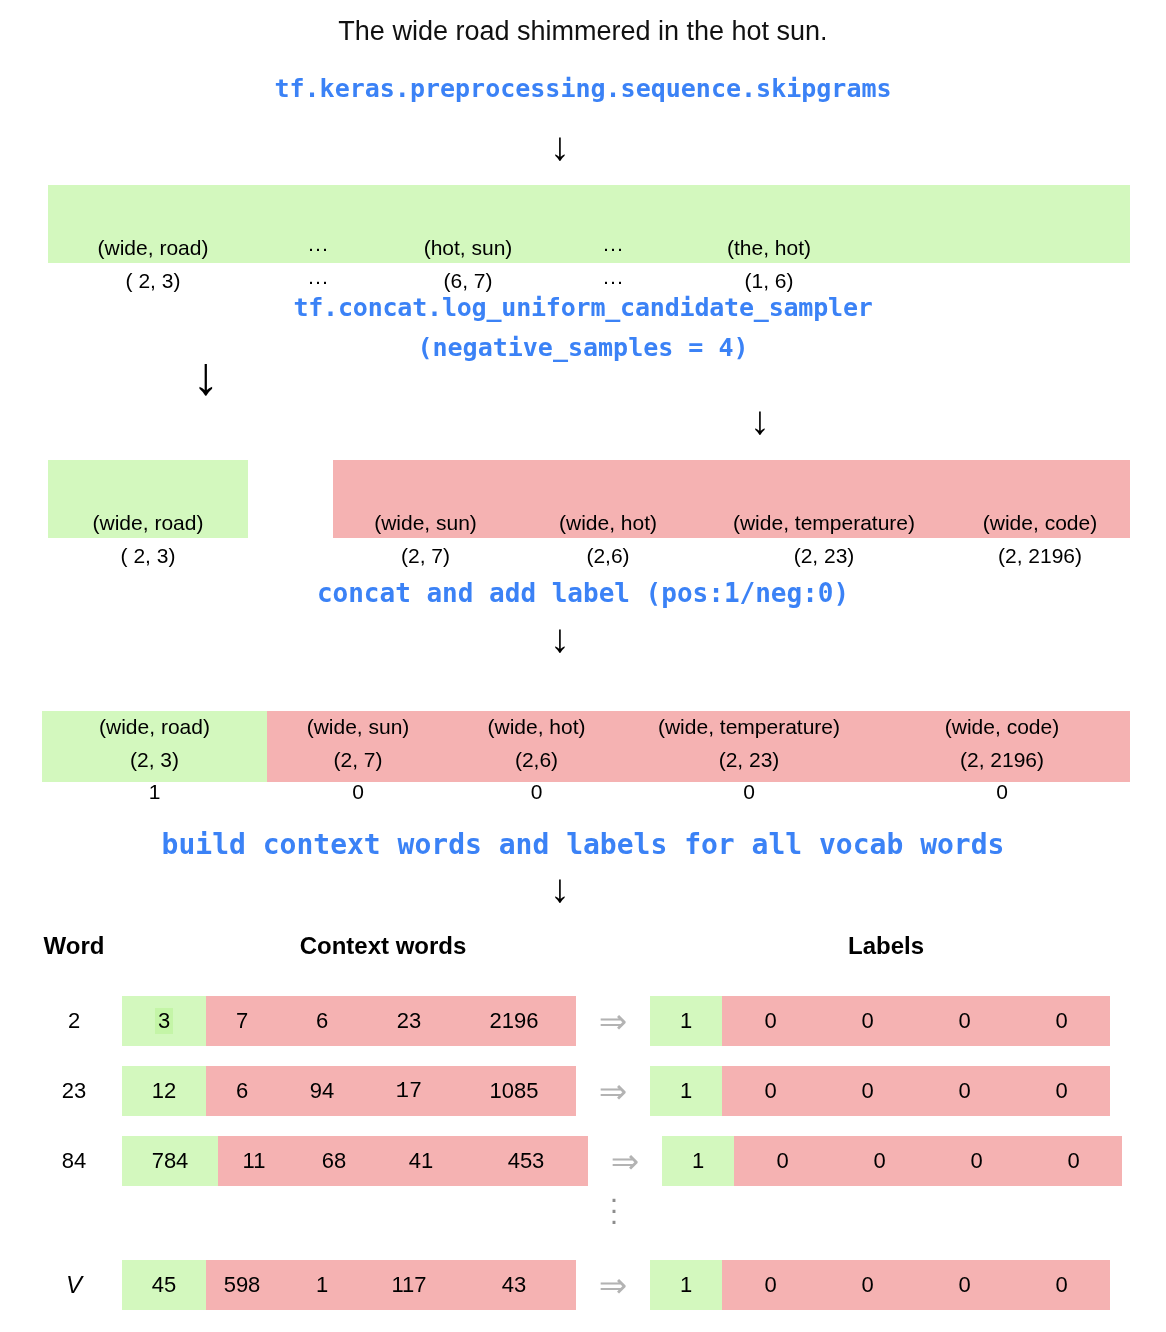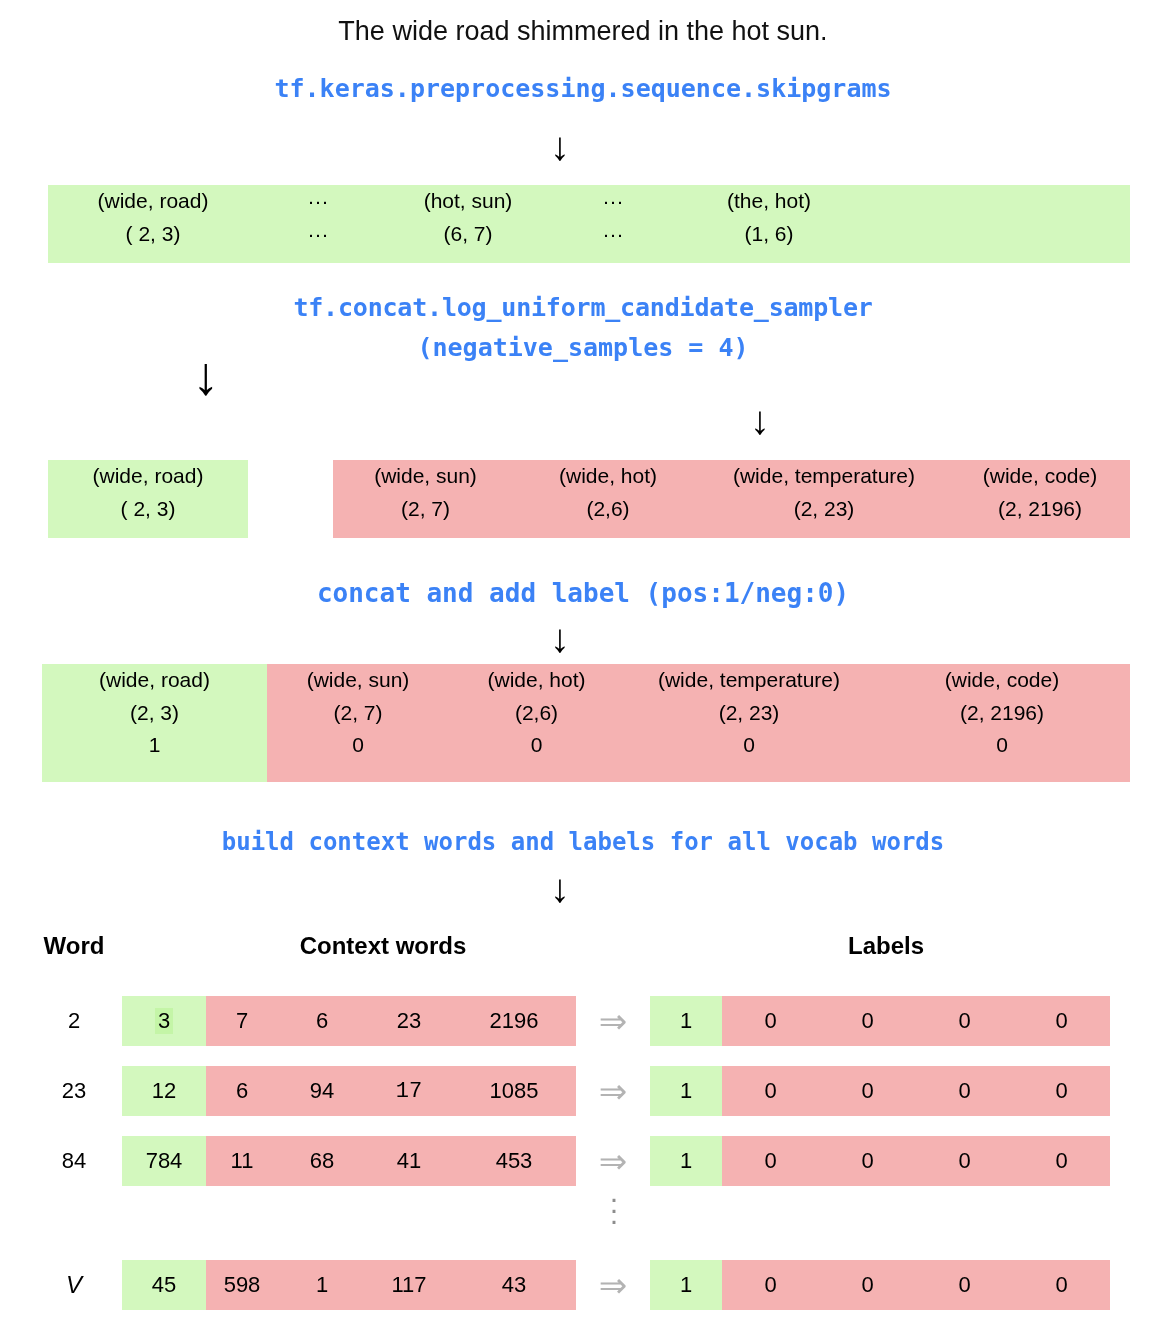--- a/index.html
+++ b/index.html
@@ -28,21 +28,21 @@
   .codeline {
     font-family: "DejaVu Sans Mono", monospace;
     font-weight: bold;
     color: #3b82f6;
     text-align: center;
   }
   .api1 { left: 0; top: 74px; width: 1166px; font-size: 25px; }
   .api2 { left: 0; top: 293px; width: 1166px; font-size: 25px; letter-spacing: -0.2px; }
   .api3 { left: 0; top: 333px; width: 1166px; font-size: 25px; }
   .api4 { left: 0; top: 578px; width: 1166px; font-size: 26px; }
-  .api5 { left: 0; top: 828px; width: 1166px; font-size: 24px; }
+  .api5 { left: 0; top: 828px; width: 1166px; font-size: 28px; }
 
   
   .arrow-thin { color: #000; font-size: 40px; line-height: 1; text-align: center; }
   .arrow-bold { color: #000; font-size: 54px; line-height: 1; text-align: center; font-weight: bold; }
 
   .arrow-a { left: 520px; top: 126px; width: 80px; }
   .arrow-b { left: 166px; top: 348px; width: 80px; }
   .arrow-c { left: 720px; top: 400px; width: 80px; }
   .arrow-d { left: 520px; top: 618px; width: 80px; }
   .arrow-e { left: 520px; top: 868px; width: 80px; }
@@ -53,22 +53,22 @@
   .green-strong { background: #c4f5a7; }
 
   .band { display: flex; align-items: stretch; }
 
   
   #skipgram-band {
     left: 48px; top: 185px; width: 1082px; height: 78px;
   }
   .cellcol {
     display: flex; flex-direction: column;
-    align-items: center; justify-content: flex-start;
-    font-size: 21px; line-height: 1.55;
+    align-items: center; justify-content: space-between;
+    font-size: 21px; line-height: 1.55; margin-top: 47px;
   }
 
   
   #positive-pair-box { left: 48px; top: 460px; width: 200px; height: 78px; }
   #negative-pairs-box { left: 333px; top: 460px; width: 797px; height: 78px; }
 
   
   #concat-band { left: 42px; top: 664px; width: 1088px; height: 118px; }
 
   
@@ -245,21 +245,21 @@
       <div class="lbl-cell green" style="width: 72px;">1</div>
       <div class="lbl-cell pink" style="width: 97px;">0</div>
       <div class="lbl-cell pink" style="width: 97px;">0</div>
       <div class="lbl-cell pink" style="width: 97px;">0</div>
       <div class="lbl-cell pink" style="width: 97px;">0</div>
     </div>
   </div>
 <div class="abs table-row" id="tbl-row-2">
     <div class="word-cell">84</div>
     <div class="ctx-band">
-      <div class="ctx-cell green" style="width: 84px;">
+      <div class="ctx-cell green" style="width: 96px;">
         <span>784</span>
       </div>
       <div class="ctx-cell pink" style="width: 72px; text-align: right;">11</div>
       <div class="ctx-cell pink" style="width: 88px;">68</div>
       <div class="ctx-cell pink" style="width: 86px;">41</div>
       <div class="ctx-cell pink" style="width: 124px;">453</div>
     </div>
     <div class="bigarrow">⇒</div>
     <div class="lbl-band">
       <div class="lbl-cell green" style="width: 72px;">1</div>

